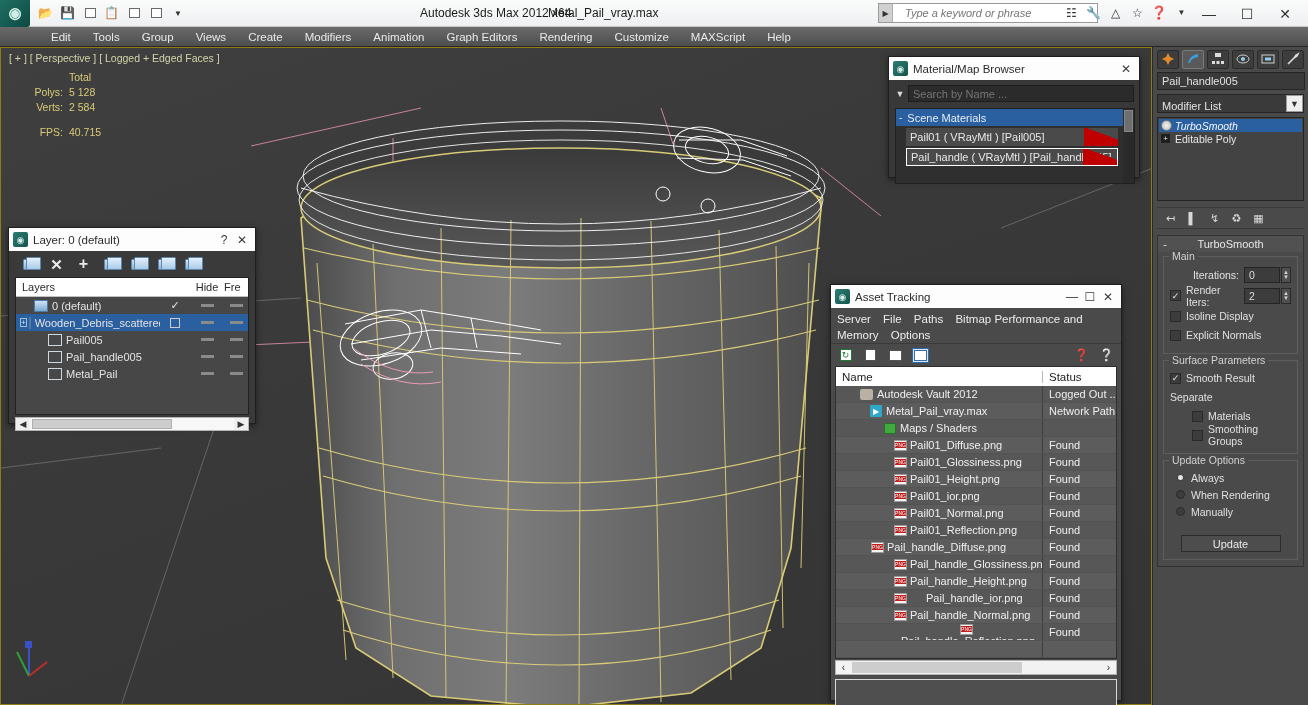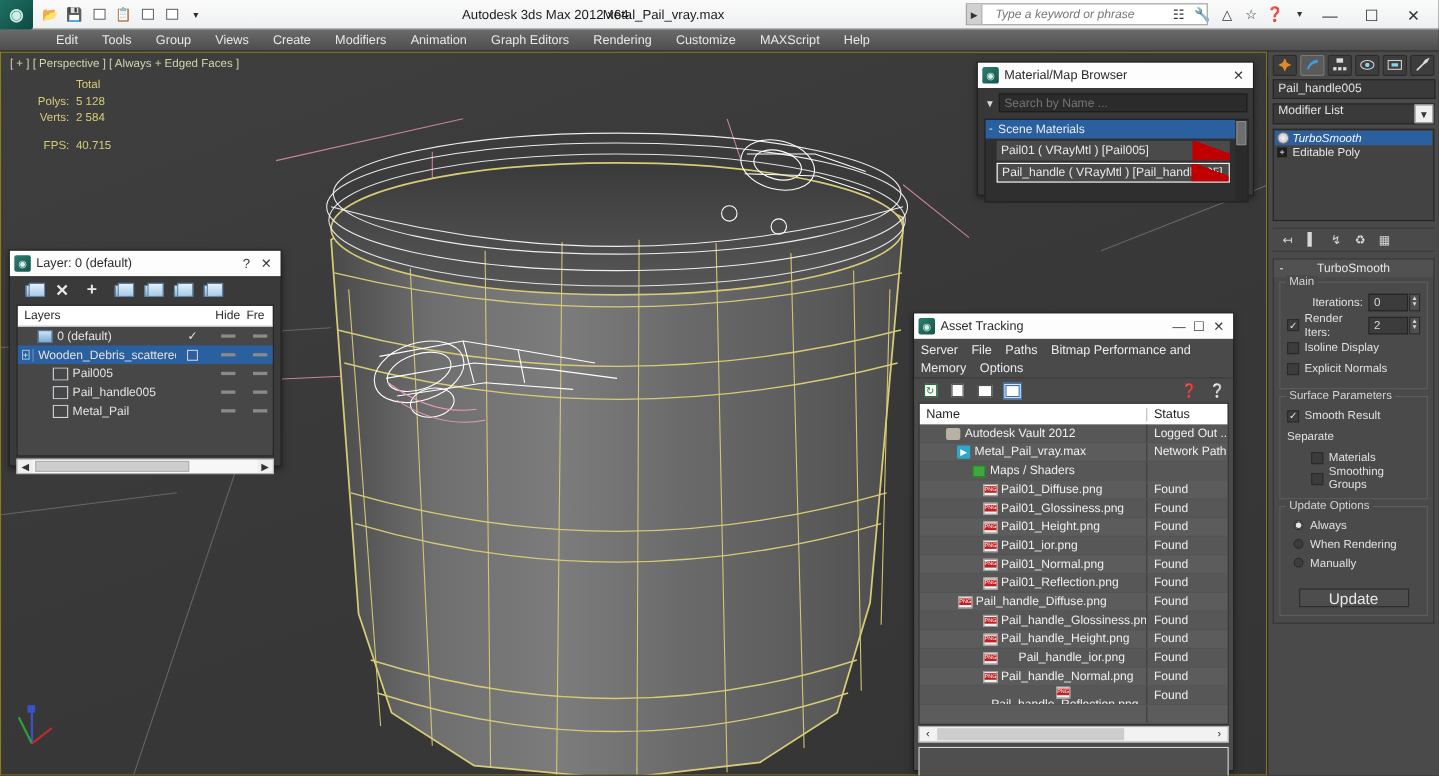--- a/index.html
+++ b/index.html
@@ -213,21 +213,21 @@
   .cptab{width:22px;height:19px;background:#3d3d3d;border:1px solid #2b2b2b;border-radius:2px;
          display:flex;align-items:center;justify-content:center;cursor:pointer;}
   .cptab.active{background:#5a5a5a;border-color:#7a7a7a;}
   #cp-name{display:flex;align-items:center;margin:3px 4px 0 4px;}
   #cp-name input{
     flex:1;height:18px;background:#3a3a3a;border:1px solid #252525;color:#e0e0e0;font-size:11px;
     padding-left:4px;outline:none;font-family:"Liberation Sans",sans-serif;
   }
   #cp-modlist{
     margin:4px 4px 0 4px;height:19px;background:#3a3a3a;border:1px solid #252525;
-    display:flex;align-items:flex-start;color:#e3e3e3;font-size:11px;padding-left:4px;
+    display:flex;align-items:flex-end;color:#e3e3e3;font-size:11px;padding-left:4px;
   }
   #cp-modlist .cv{margin-left:auto;width:17px;height:17px;background:#efefef;color:#333;
     display:flex;align-items:center;justify-content:center;font-size:9px;border:1px solid #9a9a9a;}
   #cp-stack{margin:4px 4px 0 4px;height:84px;background:#434343;border:1px solid #252525;padding:1px;}
   .stackrow{height:13px;display:flex;align-items:center;font-size:10.5px;color:#e7e7e7;padding-left:2px;}
   .stackrow.sel{background:#2a5fa0;font-style:italic;color:#f2f6fb;}
   .bulb{width:11px;height:11px;margin-right:3px;border-radius:50%;
         background:radial-gradient(#f4f4f4,#b8b8b8);border:1px solid #777;flex:none;}
   .plusbox{width:9px;height:9px;margin-right:5px;background:#1f1f1f;color:#eee;font-size:8px;
         display:flex;align-items:center;justify-content:center;flex:none;}
@@ -248,21 +248,21 @@
   .spinb{width:10px;height:16px;margin-left:1px;background:#4f4f4f;border:1px solid #2a2a2a;
         display:flex;flex-direction:column;align-items:center;justify-content:center;
         font-size:6px;color:#d5d5d5;line-height:5px;}
   .cb{width:11px;height:11px;border:1px solid #2a2a2a;background:#3c3c3c;margin-right:5px;flex:none;
       display:flex;align-items:center;justify-content:center;font-size:9px;color:#e8e8e8;}
   .cbrow{display:flex;align-items:center;height:16px;font-size:10.5px;color:#e0e0e0;margin-bottom:3px;}
   .rb{width:9px;height:9px;border-radius:50%;border:1px solid #2a2a2a;background:#3c3c3c;margin-right:6px;flex:none;}
   .rb.on{background:#e6e6e6;box-shadow:inset 0 0 0 1px #3c3c3c;}
   .rbrow{display:flex;align-items:center;height:15px;font-size:10.5px;color:#e0e0e0;margin-bottom:2px;padding-left:6px;}
   .updbtn{margin:16px auto 0 auto;width:100px;height:17px;background:#4d4d4d;border:1px solid #2c2c2c;
-     display:flex;align-items:center;justify-content:center;font-size:14px;color:#e8e8e8;cursor:pointer;}
+     display:flex;align-items:center;justify-content:center;font-size:11px;color:#e8e8e8;cursor:pointer;}
 </style>
 </head>
 <body>
 
 <div id="titlebar">
   <div id="appicon">◉</div>
   <div id="qat">
     <div class="qbtn">📂</div>
     <div class="qbtn">💾</div>
     <div class="qbtn">
@@ -402,21 +402,21 @@
       <circle cx="662" cy="146" r="7"></circle>
       <circle cx="707" cy="158" r="7"></circle>
     </g>
 
     <g stroke="#e89ab8" stroke-width="1" fill="none">
       <path d="M352,300 Q392,330 432,324"></path>
       <path d="M360,316 Q400,342 440,334"></path>
     </g>
   </svg>
 
-  <div id="vplabel">[ + ] [ Perspective ] [ Always + Edged Faces ]</div>
+  <div id="vplabel">[ + ] [ Perspective ] [ Logged + Edged Faces ]</div>
   <div id="vpstats">
     <table>
       <tbody>
           <tr>
             <td class="lbl"></td>
             <td>Total</td>
           </tr>
       <tr>
             <td class="lbl">Polys:</td>
           <td>5 128</td>

